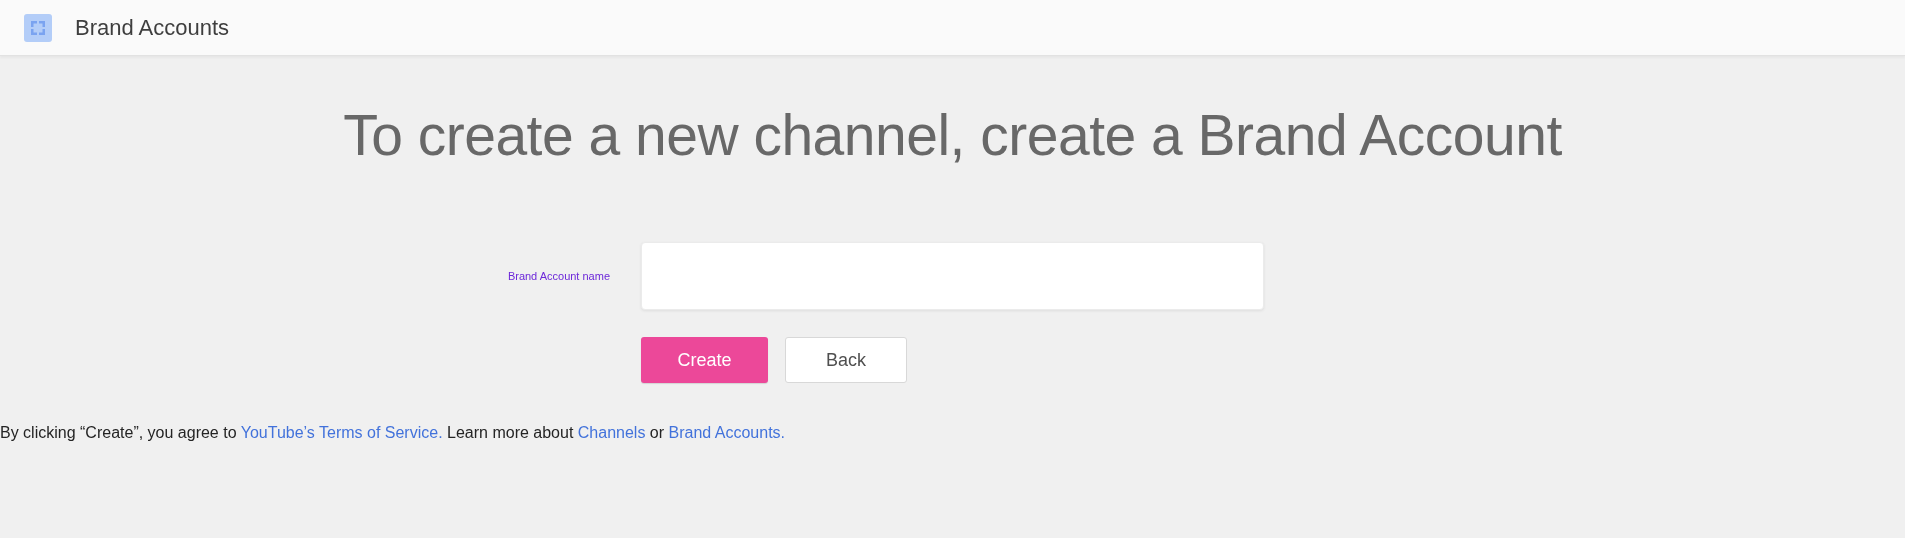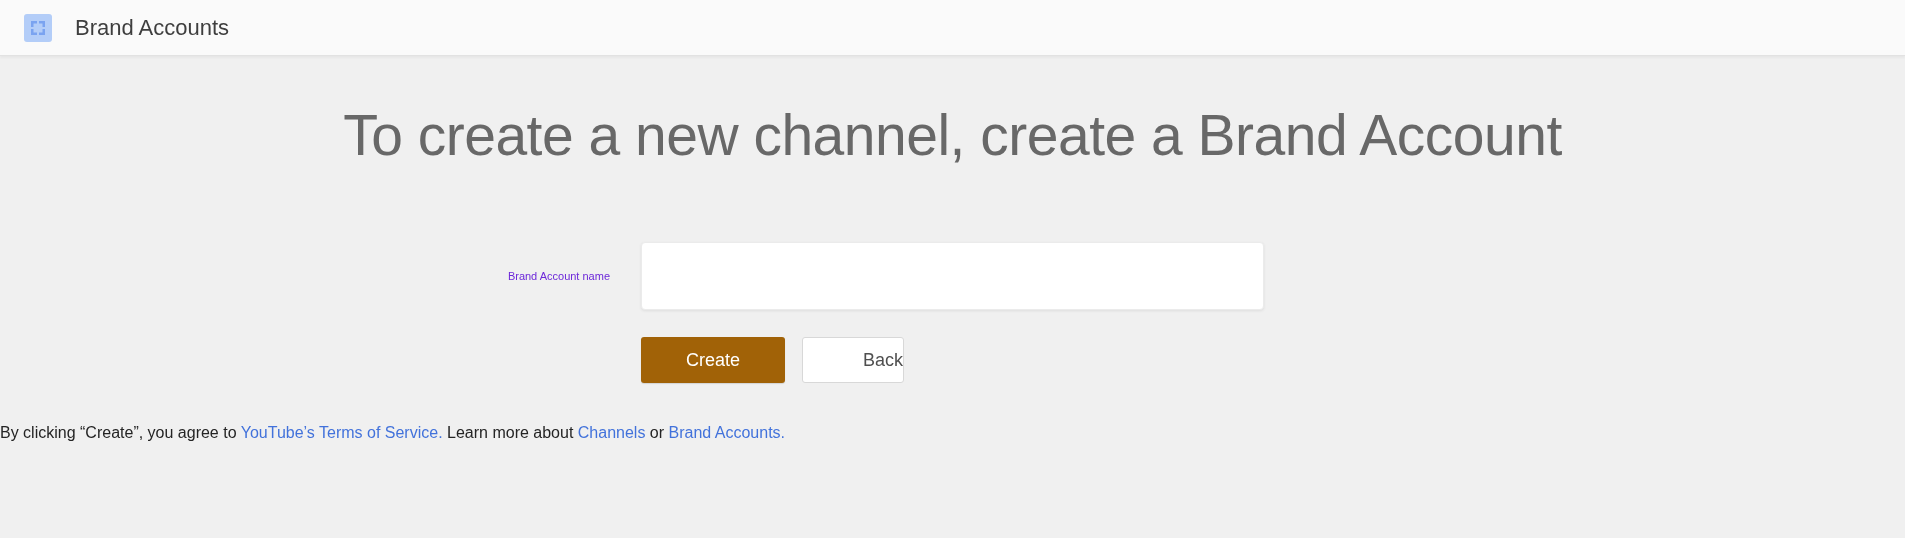--- a/index.html
+++ b/index.html
@@ -78,32 +78,31 @@
     gap: 17px;
   }
   .btn {
     height: 46px;
     font-size: 18px;
     border-radius: 3px;
     cursor: pointer;
     font-family: "Liberation Sans", sans-serif;
   }
   .btn-create {
-    width: 144px;
-    background: #a16207;
+    width: 127px;
+    background: #ec4899;
     color: #ffffff;
     border: none;
     box-shadow: 0 1px 1px rgba(0,0,0,0.12);
   }
   .btn-back {
-    width: 102px;
+    width: 122px;
     background: #ffffff;
     color: #4f4f4f;
     border: 1px solid #d8d8d8;
-    text-align: right;
   }
   .legal {
     margin-top: 41px;
     text-align: left;
     font-size: 16px;
     color: #242424;
   }
   .legal a {
     color: #4272db;
     text-decoration: none;

